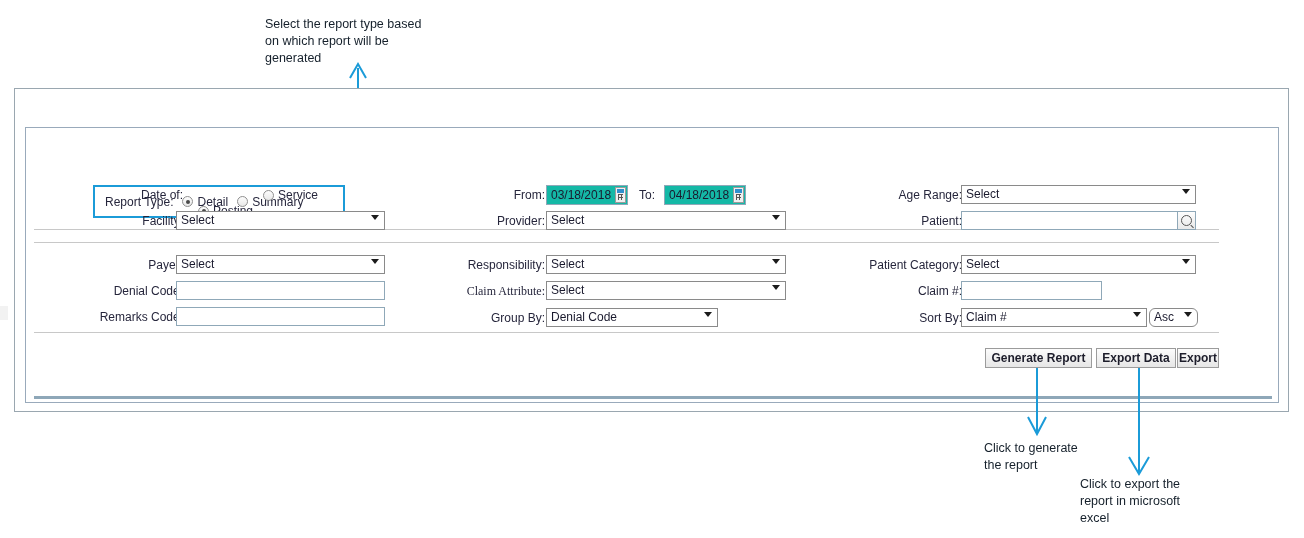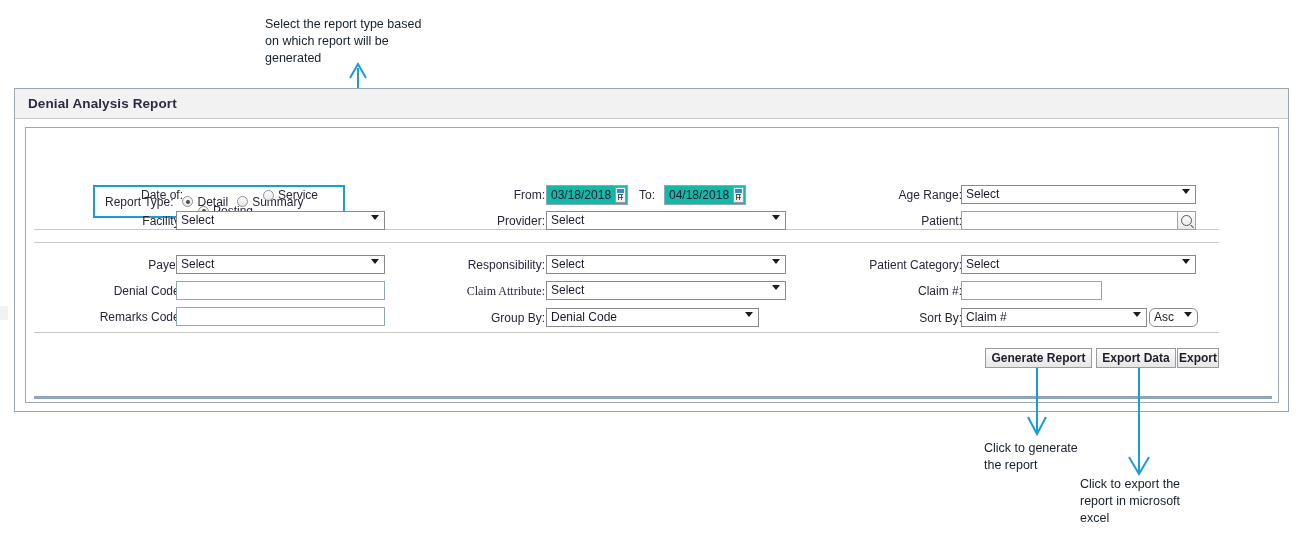--- a/index.html
+++ b/index.html
@@ -215,23 +215,20 @@
 on which report will be
 generated</div>
 <svg class="anno-svg" style="left:0;top:0;width:1304px;height:538px;pointer-events:none;">
   <polyline points="358,152 358,68" fill="none" stroke="#1b9bd8" stroke-width="2"></polyline>
   <polyline points="320,152 358,152" fill="none" stroke="#1b9bd8" stroke-width="2"></polyline>
   <polyline points="350,78 358,64 366,78" fill="none" stroke="#1b9bd8" stroke-width="2"></polyline>
 </svg>
 
 <div id="panel">
 
-  <div id="panel-header">
-    <span id="panel-title">Denial Analysis Report</span>
-  </div>
 
   <div id="inner-box"></div>
 
   <div id="rt-box">
     <span id="rt-label">Report Type:</span>
     <span class="radio-wrap">
       <span class="radio on"></span>
       <span class="radio-lbl">Detail</span>
     </span>
     <span class="radio-wrap">
@@ -313,21 +310,21 @@
     <span class="caret"></span>
   </div>
 
   <div class="lbl" style="left:410px;top:195px;width:120px;font-family:Liberation Serif, serif;">Claim Attribute:</div>
   <div class="sel" style="left:531px;top:192px;width:240px;">
     <span>Select</span>
     <span class="caret"></span>
   </div>
 
   <div class="lbl" style="left:410px;top:222px;width:120px;">Group By:</div>
-  <div class="sel" style="left:531px;top:219px;width:213px;">
+  <div class="sel" style="left:531px;top:219px;width:172px;">
     <span>Denial Code</span>
     <span class="caret"></span>
   </div>
 
   <div class="lbl" style="left:822px;top:169px;width:125px;">Patient Category:</div>
   <div class="sel" style="left:946px;top:166px;width:235px;">
     <span>Select</span>
     <span class="caret"></span>
   </div>
 

